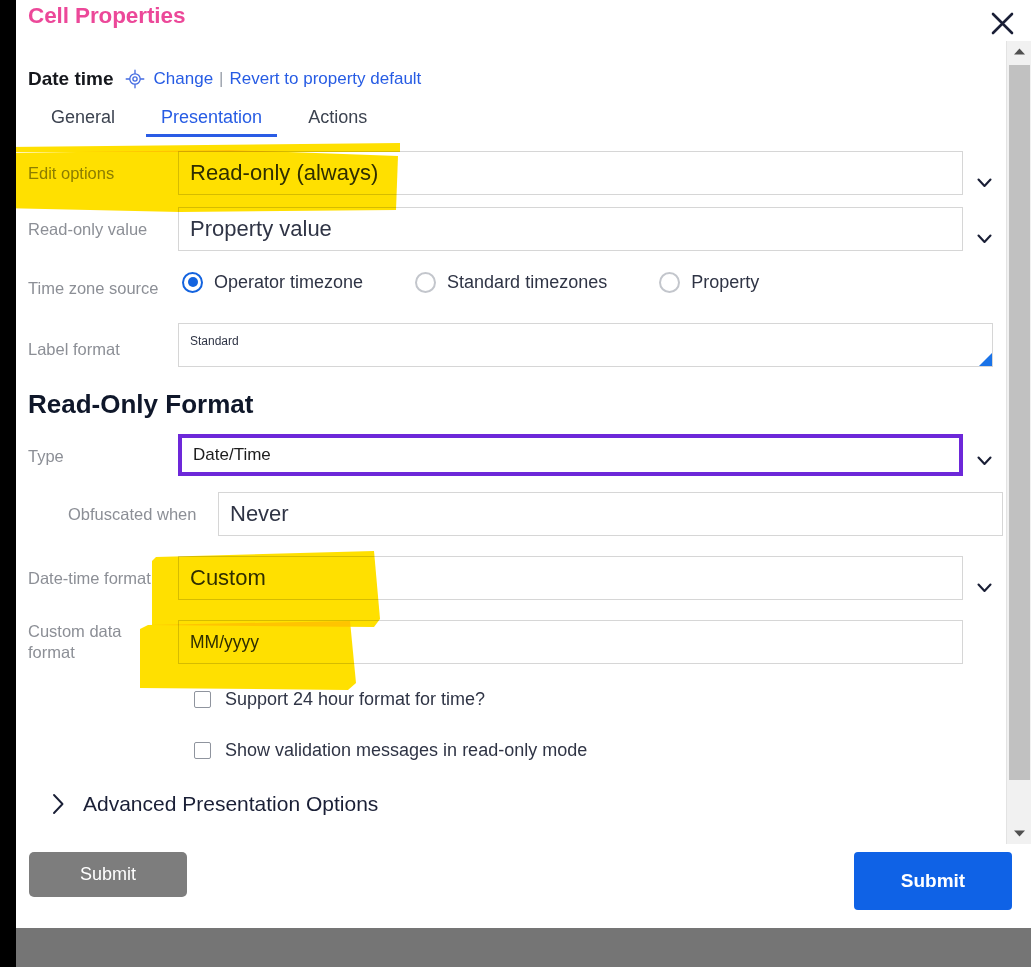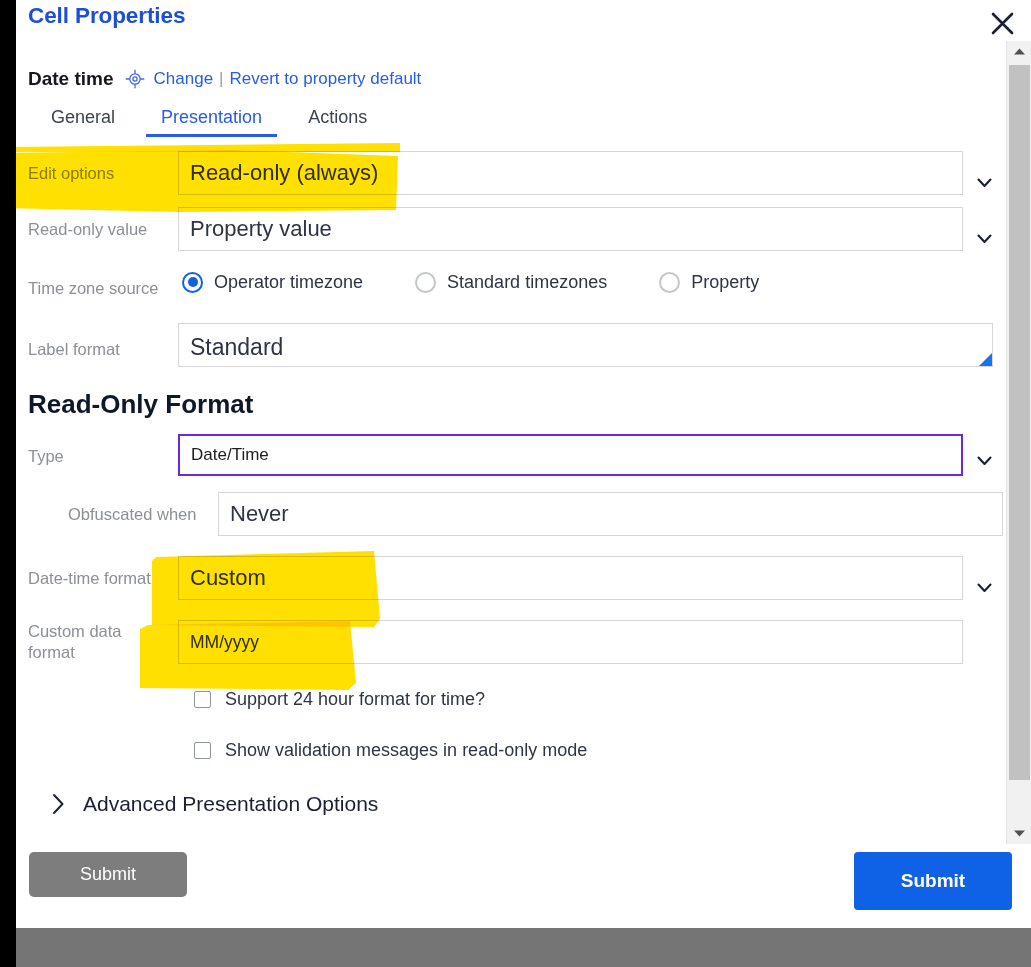--- a/index.html
+++ b/index.html
@@ -55,21 +55,21 @@
   .modal-header {
     position: absolute;
     left: 0; top: 0;
     width: 1015px; height: 41px;
   }
   .modal-title {
     position: absolute;
     left: 12px; top: 3px;
     font-size: 22.5px;
     font-weight: bold;
-    color: #1d4ed8;
+    color: #ec4899;
     letter-spacing: -0.1px;
   }
   .close-btn {
     position: absolute;
     right: 9px; top: 1px;
     width: 40px; height: 38px;
     cursor: pointer;
     background: transparent;
     border: none;
     padding: 0;
@@ -187,21 +187,21 @@
     cursor: pointer;
   }
   .sel .chev {
     position: absolute;
     right: 11px; top: 50%;
     margin-top: -5px;
     pointer-events: none;
   }
   
   .sel.native {
-    border: 2px solid #6d28d9;
+    border: 4px solid #6d28d9;
     height: 42px;
     font-family: "Liberation Sans", sans-serif;
     font-size: 17px;
     color: #1d1d1d;
   }
 
   
   .txt {
     width: 100%;
     height: 44px;
@@ -216,21 +216,21 @@
     outline: none;
   }
 
   
   .ta {
     width: 100%;
     height: 44px;
     border: 1px solid #d6d6d6;
     background: #ffffff;
     color: #2f3445;
-    font-size: 23px;
+    font-size: 12px;
     padding: 10px 11px;
     position: relative;
   }
   .ta-grip {
     position: absolute;
     right: 0; bottom: 0;
     width: 0; height: 0;
     border-left: 13px solid transparent;
     border-bottom: 13px solid #1a73e8;
     cursor: nwse-resize;

